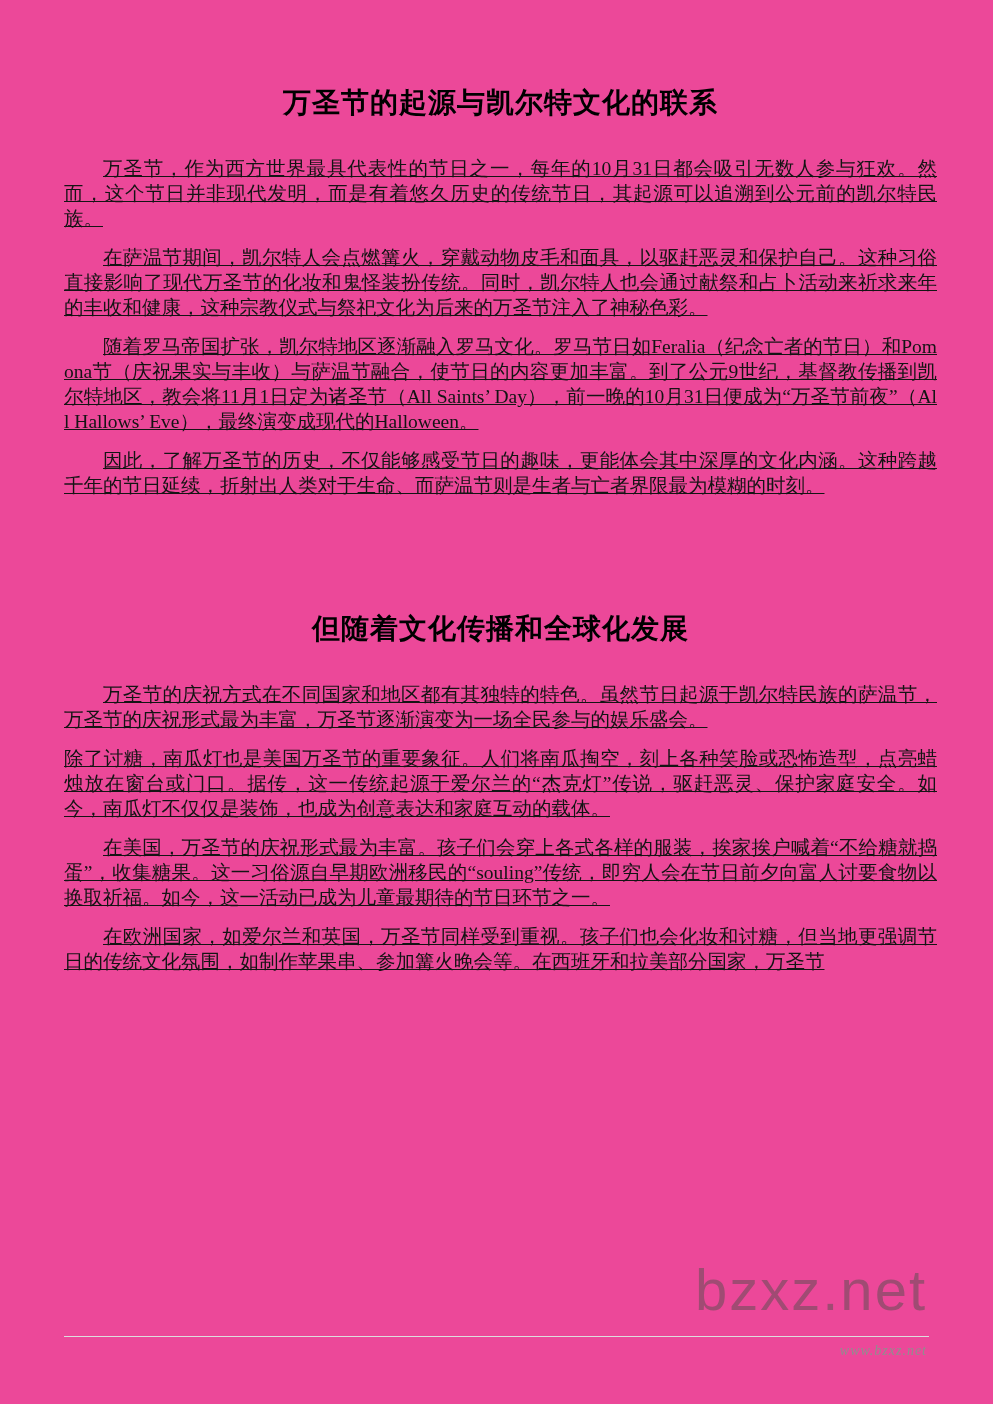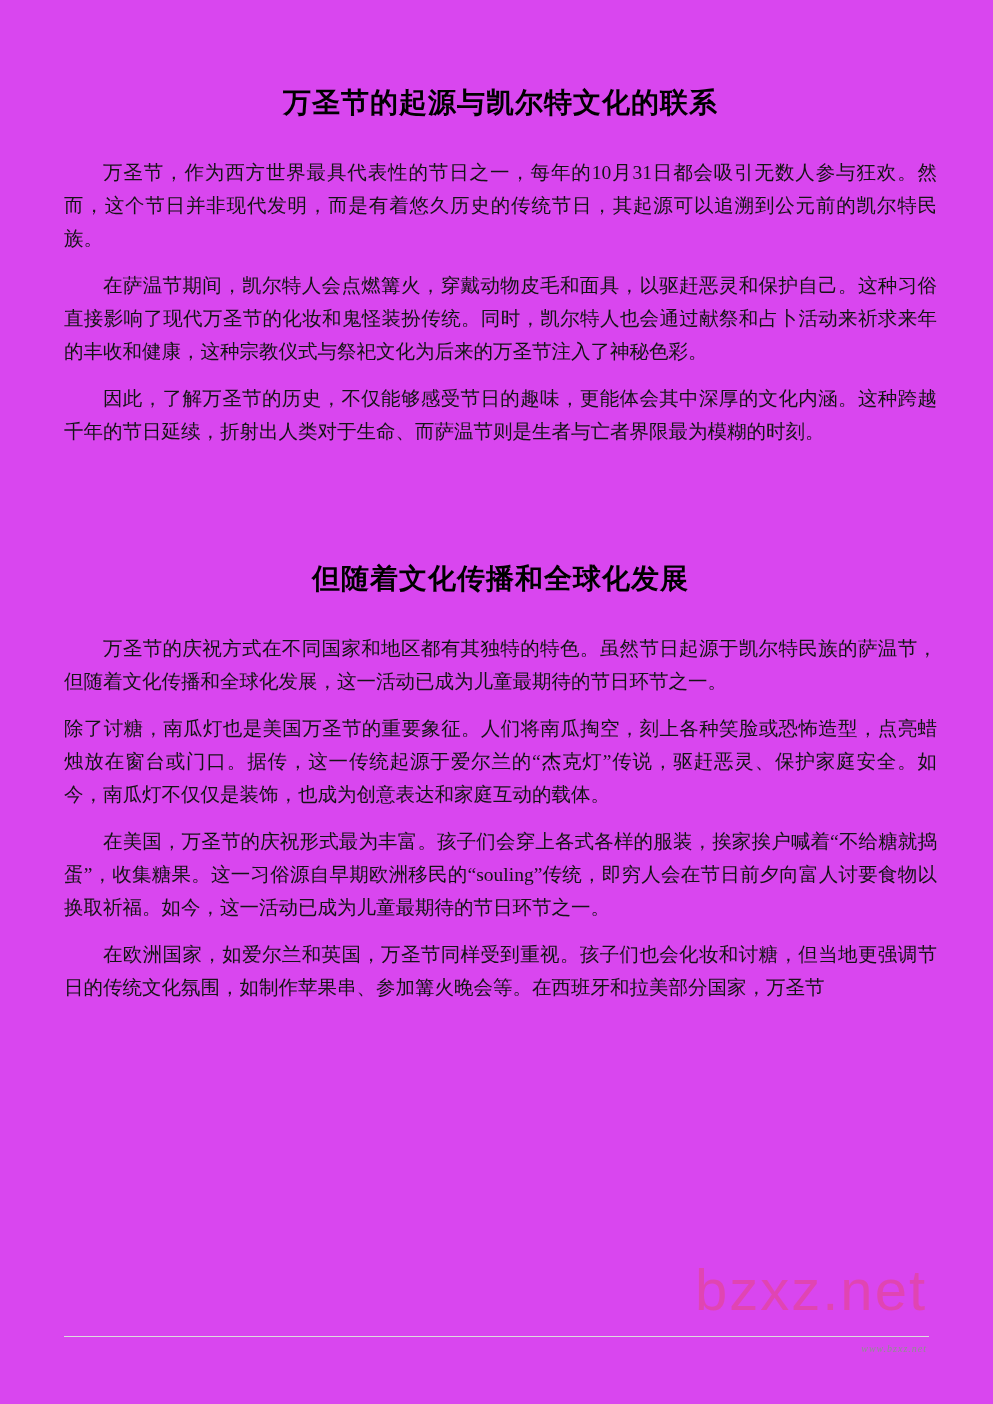--- a/index.html
+++ b/index.html
@@ -9,90 +9,92 @@
     height: 1404px;
     position: relative;
     overflow: hidden;
     font-family: "Liberation Serif", "DejaVu Serif", serif;
     color: #141414;
   }
   .page {
     position: absolute;
     inset: 0;
     padding: 84px 56px 0 64px;
-    background: #d946ef;
+    background: #ec4899;
   }
   .article-title {
     text-align: center;
     font-size: 28px;
     font-weight: bold;
     letter-spacing: 1px;
     color: #000000;
     margin-bottom: 34px;
   }
   .article-title.second {
     margin-top: 112px;
   }
   .para {
     font-size: 19.5px;
-    line-height: 33px;
+    line-height: 25px;
     text-align: justify;
     text-indent: 2em;
     margin-bottom: 14px;
     word-break: break-all;
+    text-decoration: underline;
   }
   .para.no-indent {
     text-indent: 0;
   }
   .watermark {
     position: absolute;
     right: 66px;
     top: 1256px;
     font-size: 58px;
     font-family: "Liberation Sans", "DejaVu Sans", sans-serif;
-    color: #ef4444;
+    color: #14532d;
     opacity: 0.35;
     letter-spacing: 2px;
     pointer-events: none;
     z-index: 5;
     white-space: nowrap;
   }
   .footer-rule {
     position: absolute;
     left: 64px;
     right: 64px;
     top: 1336px;
     border-top: 1px solid #dddddd;
   }
   .footer-url {
     position: absolute;
     right: 66px;
     top: 1343px;
-    font-size: 10px;
+    font-size: 14px;
     font-style: italic;
     color: #8f8f8f;
     font-family: "Liberation Serif", serif;
     letter-spacing: 1px;
     margin-left: 32px;
   }
 </style>
 </head>
 <body>
 
 <div class="page">
 
   <h1 class="article-title">万圣节的起源与凯尔特文化的联系</h1>
 
   <p class="para">万圣节，作为西方世界最具代表性的节日之一，每年的10月31日都会吸引无数人参与狂欢。然而，这个节日并非现代发明，而是有着悠久历史的传统节日，其起源可以追溯到公元前的凯尔特民族。</p>
   <p class="para">在萨温节期间，凯尔特人会点燃篝火，穿戴动物皮毛和面具，以驱赶恶灵和保护自己。这种习俗直接影响了现代万圣节的化妆和鬼怪装扮传统。同时，凯尔特人也会通过献祭和占卜活动来祈求来年的丰收和健康，这种宗教仪式与祭祀文化为后来的万圣节注入了神秘色彩。</p>
+  <p class="para">随着罗马帝国扩张，凯尔特地区逐渐融入罗马文化。罗马节日如Feralia（纪念亡者的节日）和Pomona节（庆祝果实与丰收）与萨温节融合，使节日的内容更加丰富。到了公元9世纪，基督教传播到凯尔特地区，教会将11月1日定为诸圣节（All Saints’ Day），前一晚的10月31日便成为“万圣节前夜”（All Hallows’ Eve），最终演变成现代的Halloween。</p>
   <p class="para">因此，了解万圣节的历史，不仅能够感受节日的趣味，更能体会其中深厚的文化内涵。这种跨越千年的节日延续，折射出人类对于生命、而萨温节则是生者与亡者界限最为模糊的时刻。</p>
 
   <h1 class="article-title second">但随着文化传播和全球化发展</h1>
 
-  <p class="para">万圣节的庆祝方式在不同国家和地区都有其独特的特色。虽然节日起源于凯尔特民族的萨温节，但随着文化传播和全球化发展，这一活动已成为儿童最期待的节日环节之一。</p>
+  <p class="para">万圣节的庆祝方式在不同国家和地区都有其独特的特色。虽然节日起源于凯尔特民族的萨温节，万圣节的庆祝形式最为丰富，万圣节逐渐演变为一场全民参与的娱乐盛会。</p>
   <p class="para no-indent">除了讨糖，南瓜灯也是美国万圣节的重要象征。人们将南瓜掏空，刻上各种笑脸或恐怖造型，点亮蜡烛放在窗台或门口。据传，这一传统起源于爱尔兰的“杰克灯”传说，驱赶恶灵、保护家庭安全。如今，南瓜灯不仅仅是装饰，也成为创意表达和家庭互动的载体。</p>
   <p class="para">在美国，万圣节的庆祝形式最为丰富。孩子们会穿上各式各样的服装，挨家挨户喊着“不给糖就捣蛋”，收集糖果。这一习俗源自早期欧洲移民的“souling”传统，即穷人会在节日前夕向富人讨要食物以换取祈福。如今，这一活动已成为儿童最期待的节日环节之一。</p>
   <p class="para">在欧洲国家，如爱尔兰和英国，万圣节同样受到重视。孩子们也会化妆和讨糖，但当地更强调节日的传统文化氛围，如制作苹果串、参加篝火晚会等。在西班牙和拉美部分国家，万圣节</p>
 
 </div>
 
 <div class="watermark">bzxz.net</div>
 
 <div class="footer-rule"></div>
 <div class="footer-url">www.bzxz.net</div>

